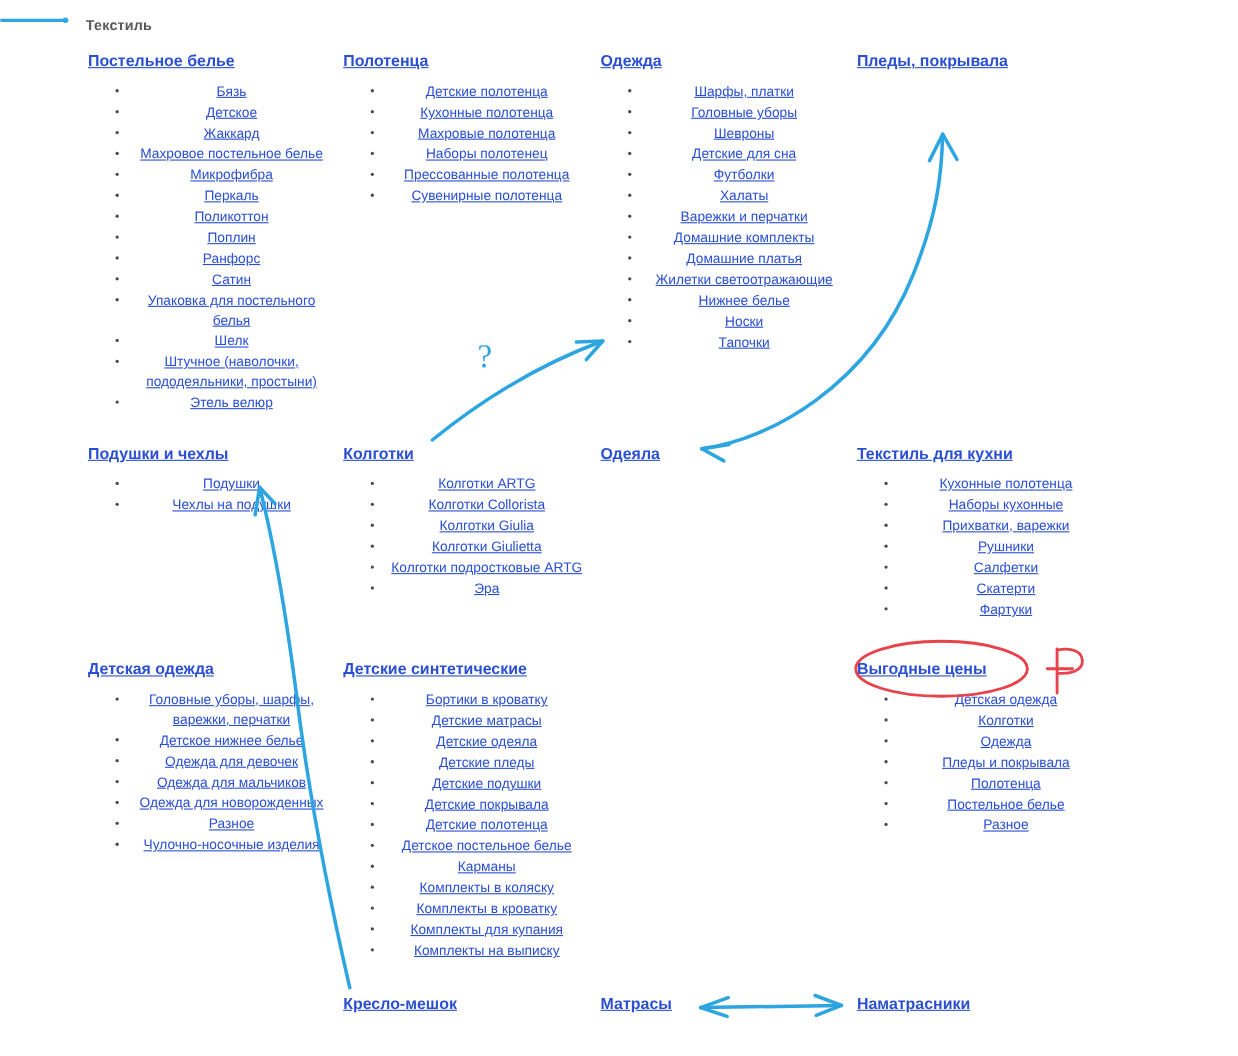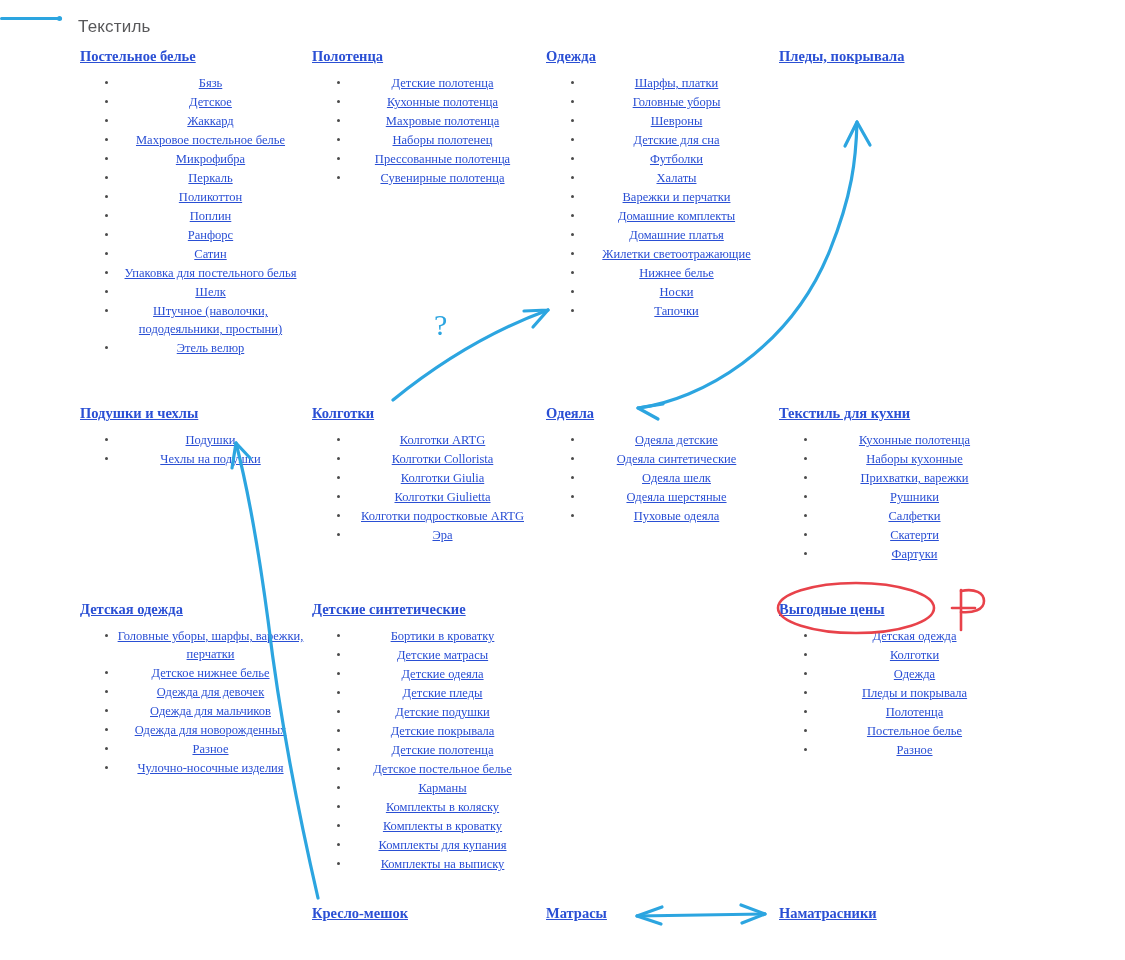--- a/index.html
+++ b/index.html
@@ -40,35 +40,34 @@
     top: 16px;
     width: 5px;
     height: 5px;
     border-radius: 50%;
     background: #2ca5e0;
   }
   #page-title {
     position: absolute;
     left: 78px;
     top: 6px;
-    font-size: 17px;
-    font-weight: normal;
+    font-size: 13px;
+    font-weight: bold;
     color: #58585a;
     letter-spacing: 0.2px;
     white-space: nowrap;
   }
 
   
   #grid {
     position: absolute;
     left: 0;
     top: 0;
     width: 1125px;
     height: 960px;
-    font-family: Liberation Serif, serif;
   }
   .cat-block {
     position: absolute;
   }
   .cat-title {
     font-size: 14.5px;
     font-weight: bold;
     color: #2a4fd4;
     text-decoration: underline;
     white-space: nowrap;
@@ -214,27 +213,20 @@
       <li><a>Колготки Collorista</a></li>
       <li><a>Колготки Giulia</a></li>
       <li><a>Колготки Giulietta</a></li>
       <li><a>Колготки подростковые ARTG</a></li>
       <li><a>Эра</a></li>
     </ul>
   </div>
 
   <div class="cat-block col3 row2">
     <a class="cat-title">Одеяла</a>
-    <ul class="cat-list">
-      <li><a>Одеяла детские</a></li>
-      <li><a>Одеяла синтетические</a></li>
-      <li><a>Одеяла шелк</a></li>
-      <li><a>Одеяла шерстяные</a></li>
-      <li><a>Пуховые одеяла</a></li>
-    </ul>
   </div>
 
   <div class="cat-block col4 row2">
     <a class="cat-title">Текстиль для кухни</a>
     <ul class="cat-list">
       <li><a>Кухонные полотенца</a></li>
       <li><a>Наборы кухонные</a></li>
       <li><a>Прихватки, варежки</a></li>
       <li><a>Рушники</a></li>
       <li><a>Салфетки</a></li>

